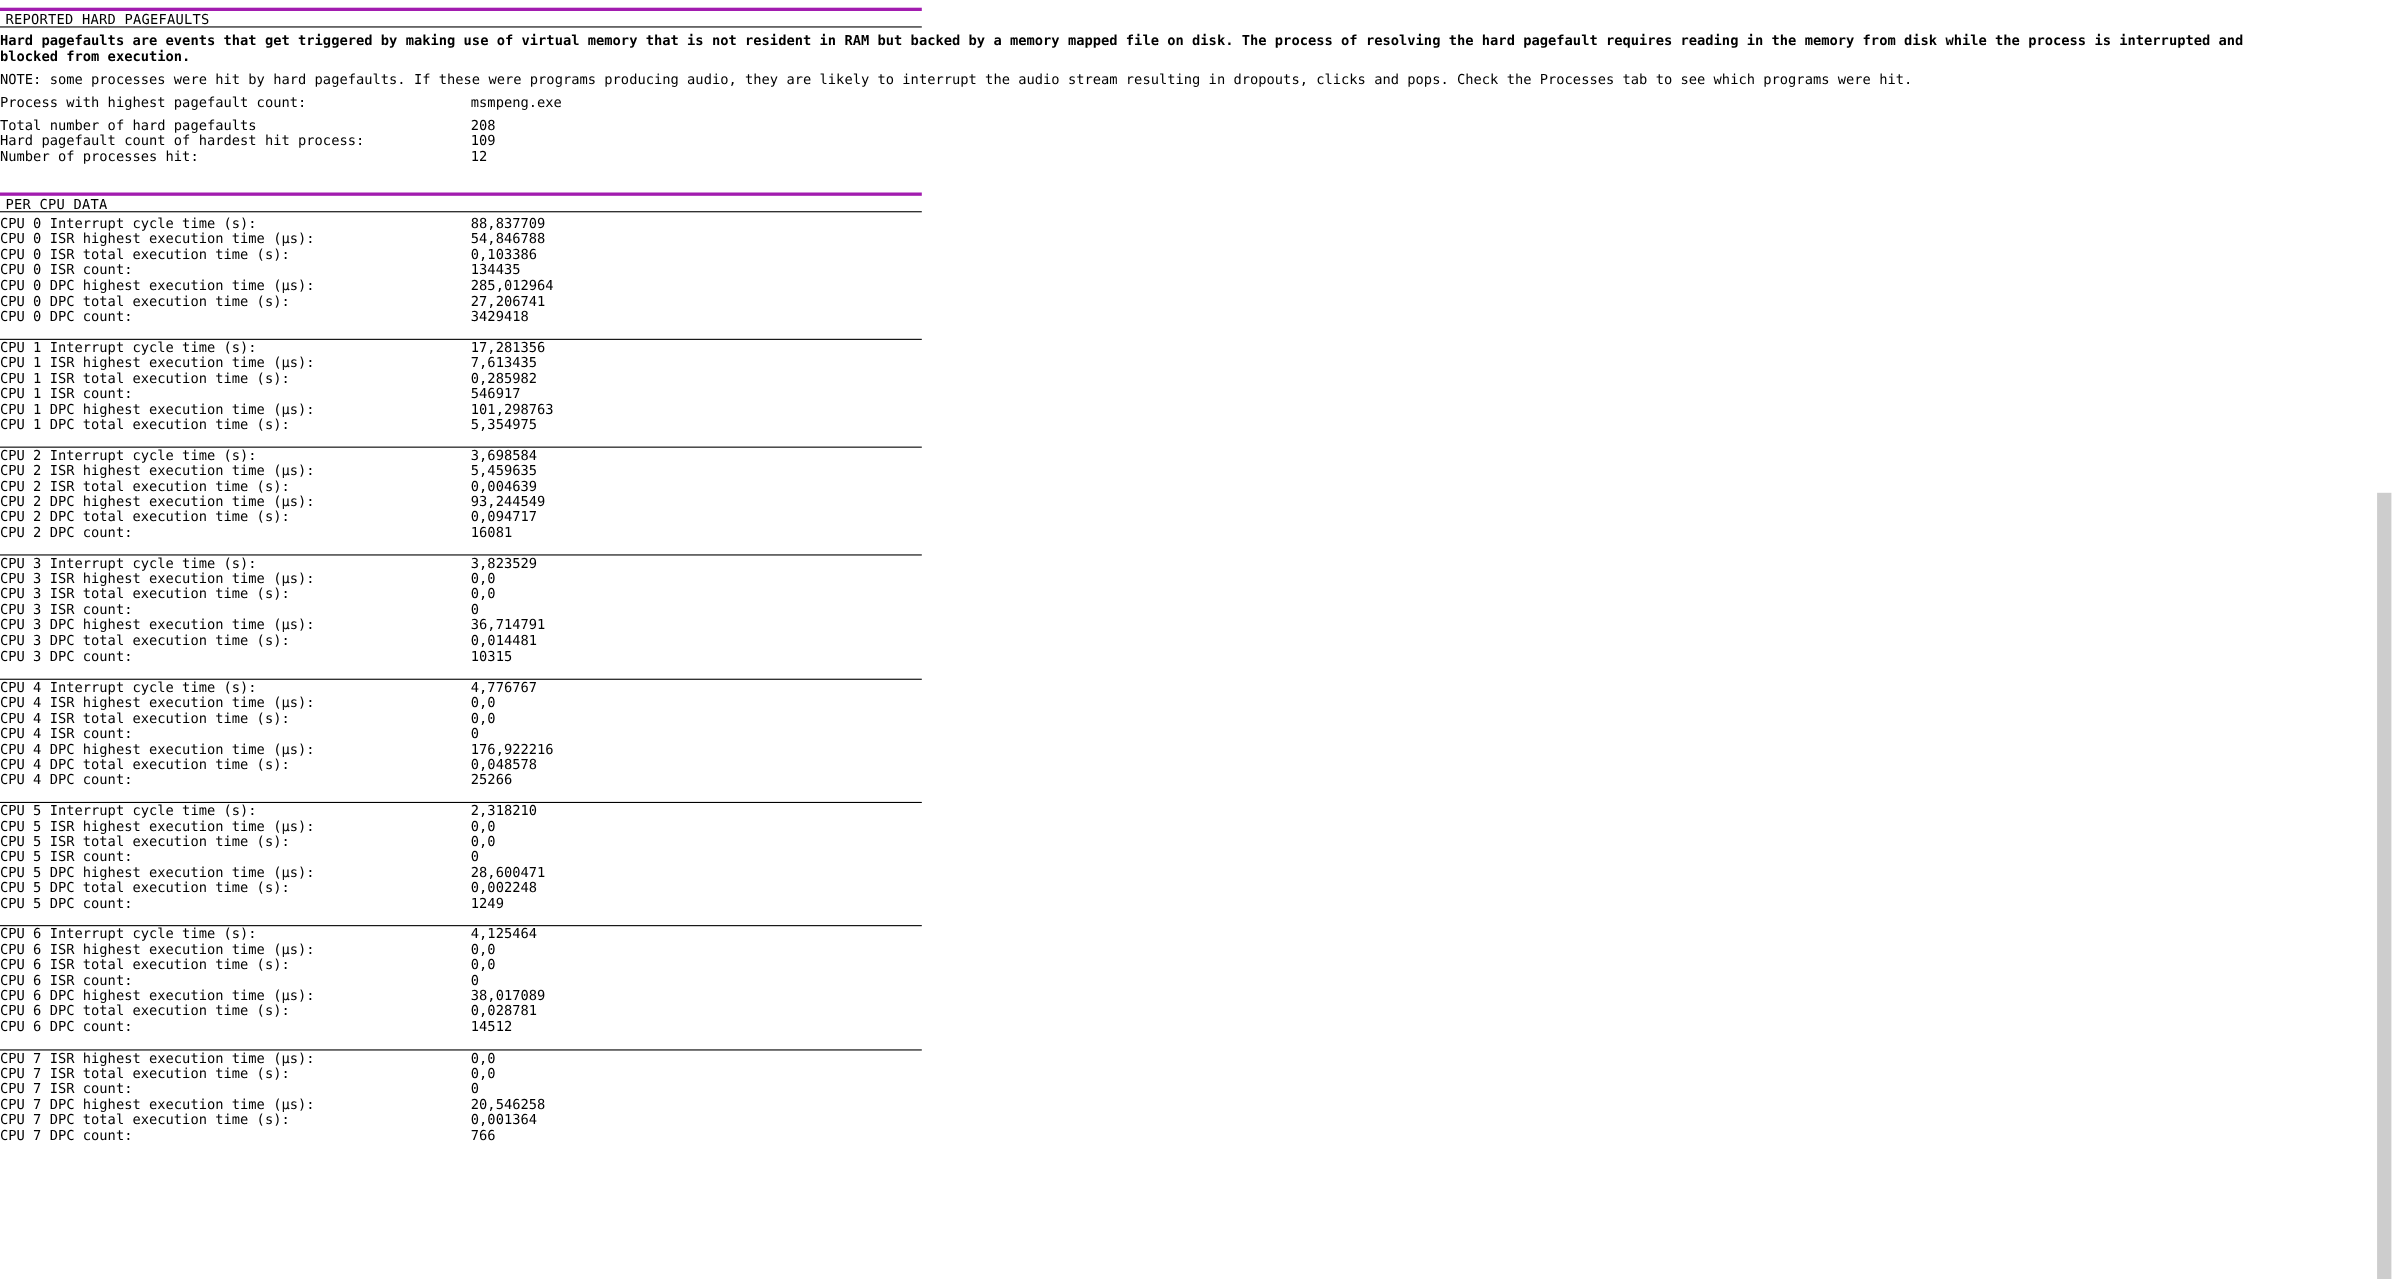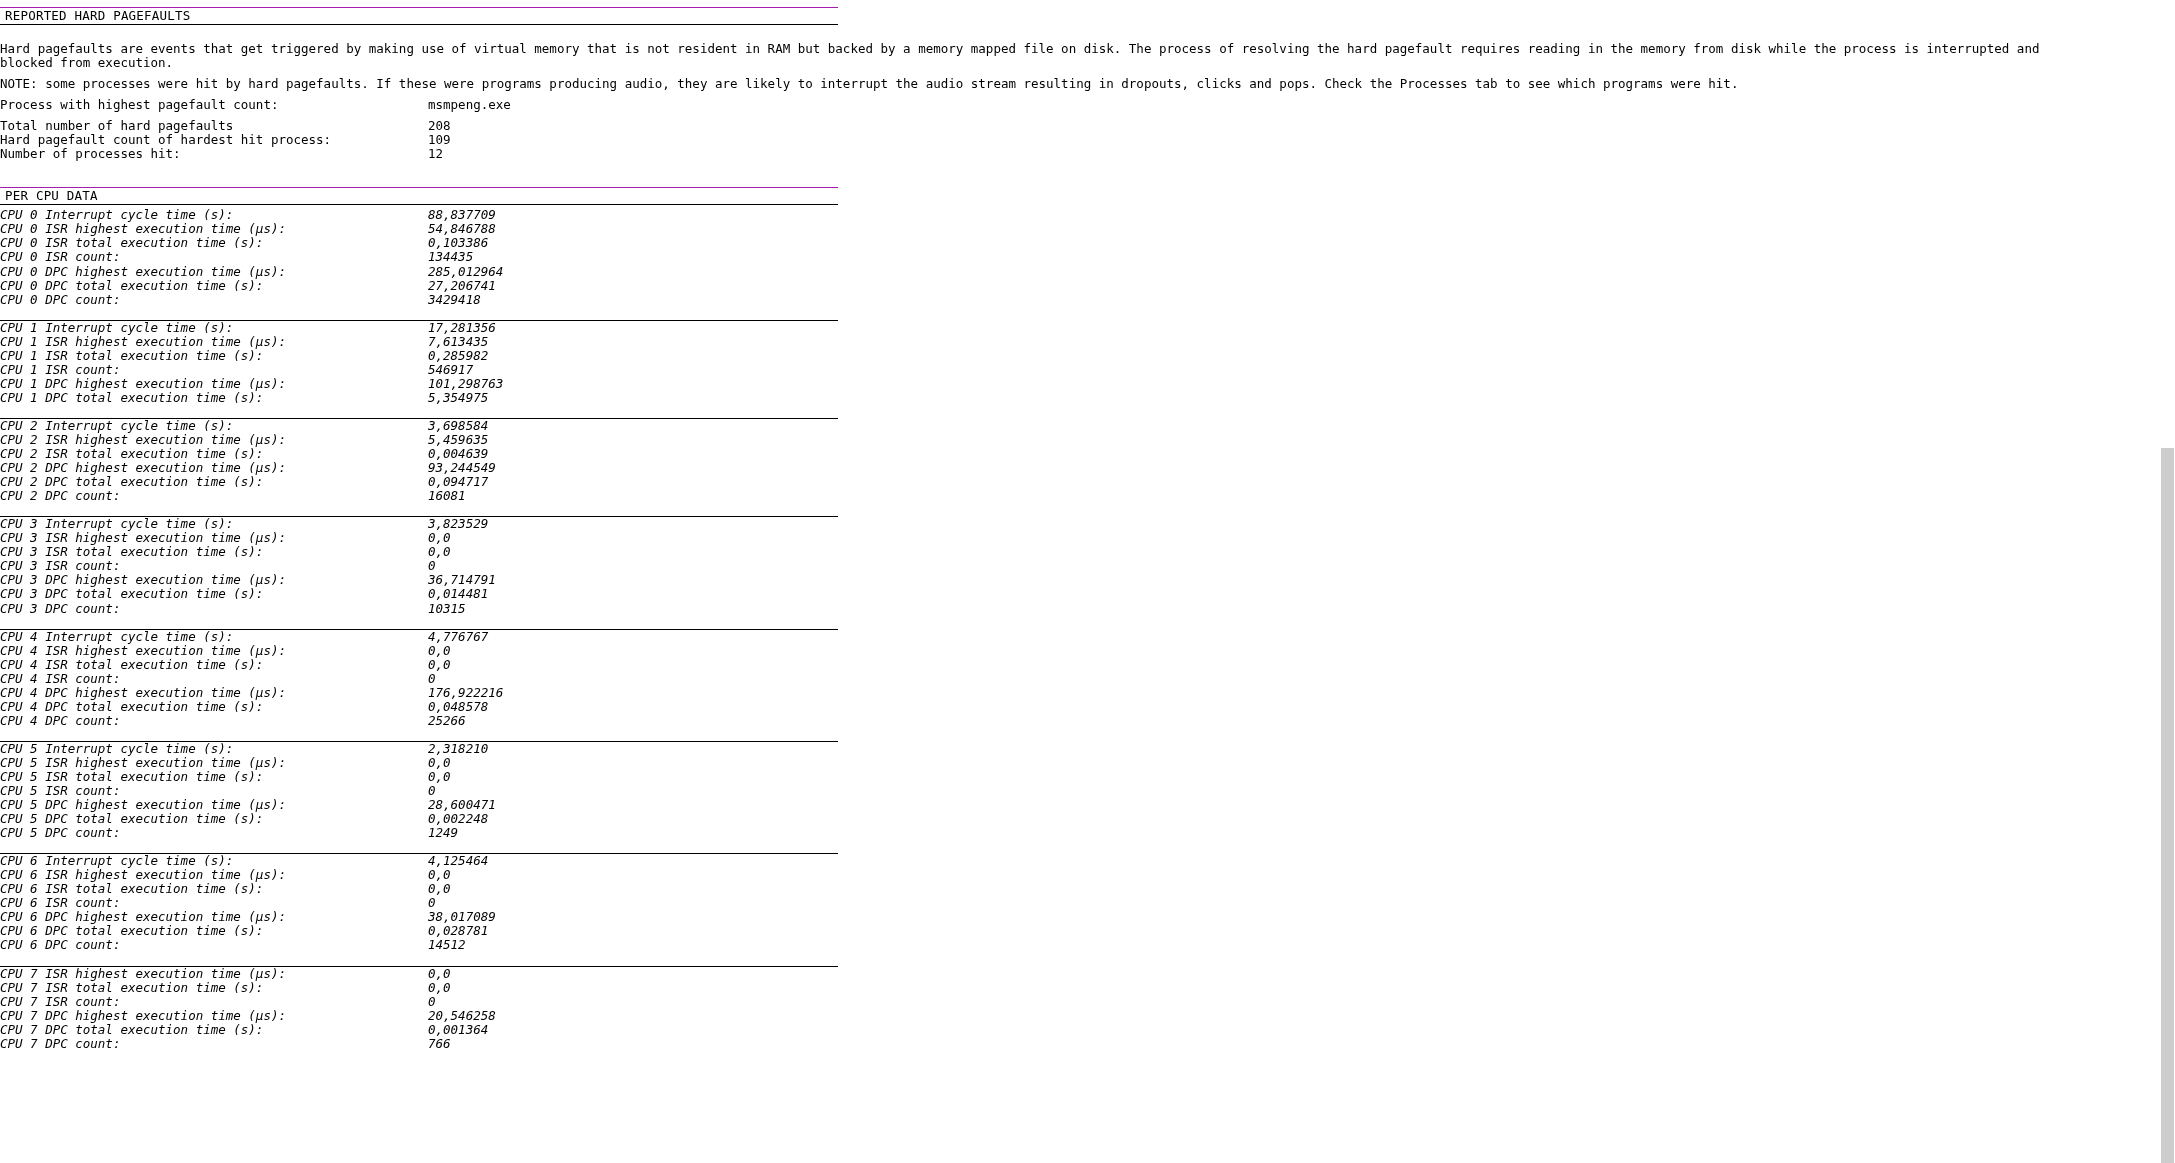--- a/index.html
+++ b/index.html
@@ -19,21 +19,21 @@
   }
   .page {
     position: relative;
     padding: 0;
   }
   
   .section-head {
     position: relative;
     width: 838px;
     margin-left: 0;
-    border-top: 1px solid #a21caf;
+    border-top: 3px solid #a21caf;
     border-bottom: 1px solid #000;
     height: 18px;
     box-sizing: border-box;
   }
   .section-head .label {
     position: absolute;
     left: 5px;
     top: 1px;
     white-space: nowrap;
     letter-spacing: 0.2px;
@@ -62,25 +62,25 @@
   }
   .rule {
     width: 838px;
     border-top: 1px solid #000;
     height: 0;
     margin: 0;
   }
   .cpu-block {
     margin: 0;
     padding: 0;
-    font-style: italic;
   }
   .cpu-gap { height: 13px; }
   .toptext {
-    margin-top: 14px;
+    margin-top: 2px;
+    font-weight: bold;
   }
   
   .scrollbar {
     position: absolute;
     right: 0;
     top: 0;
     width: 15px;
     height: 1163px;
     background: #ffffff;
   }

